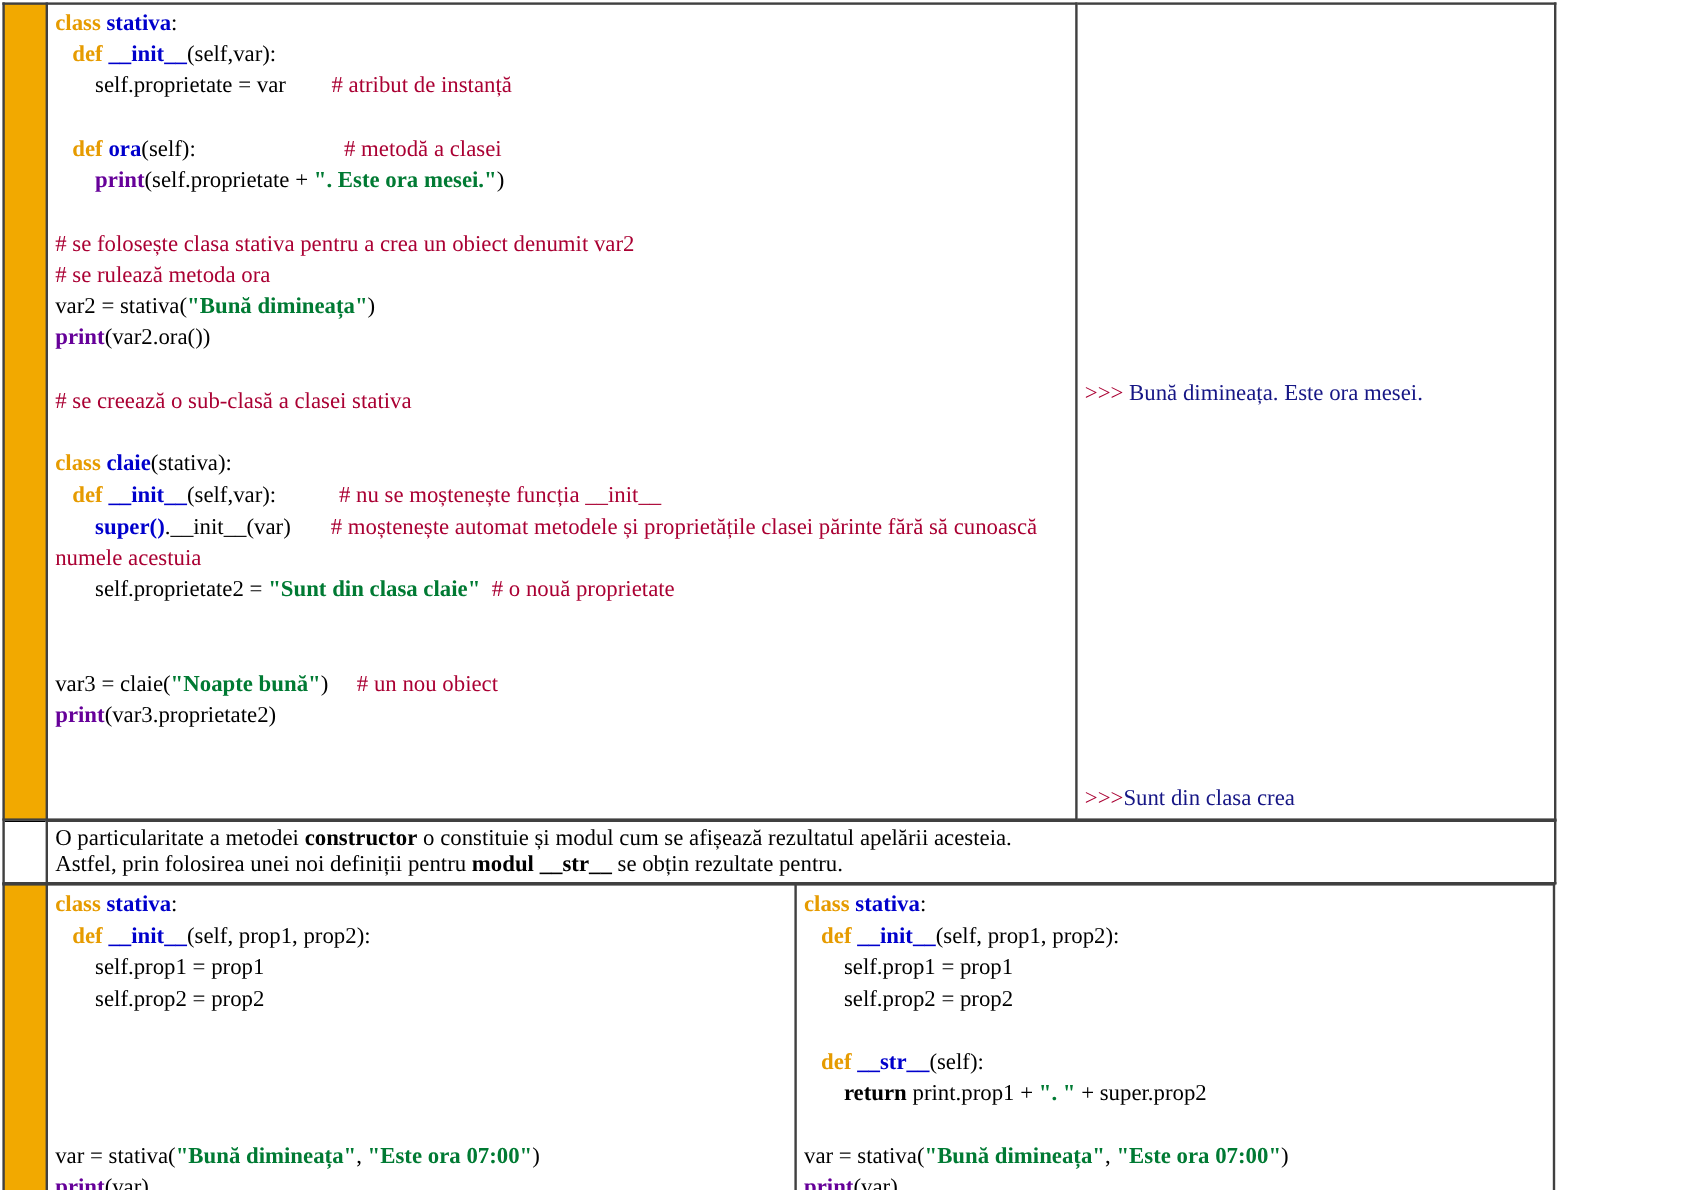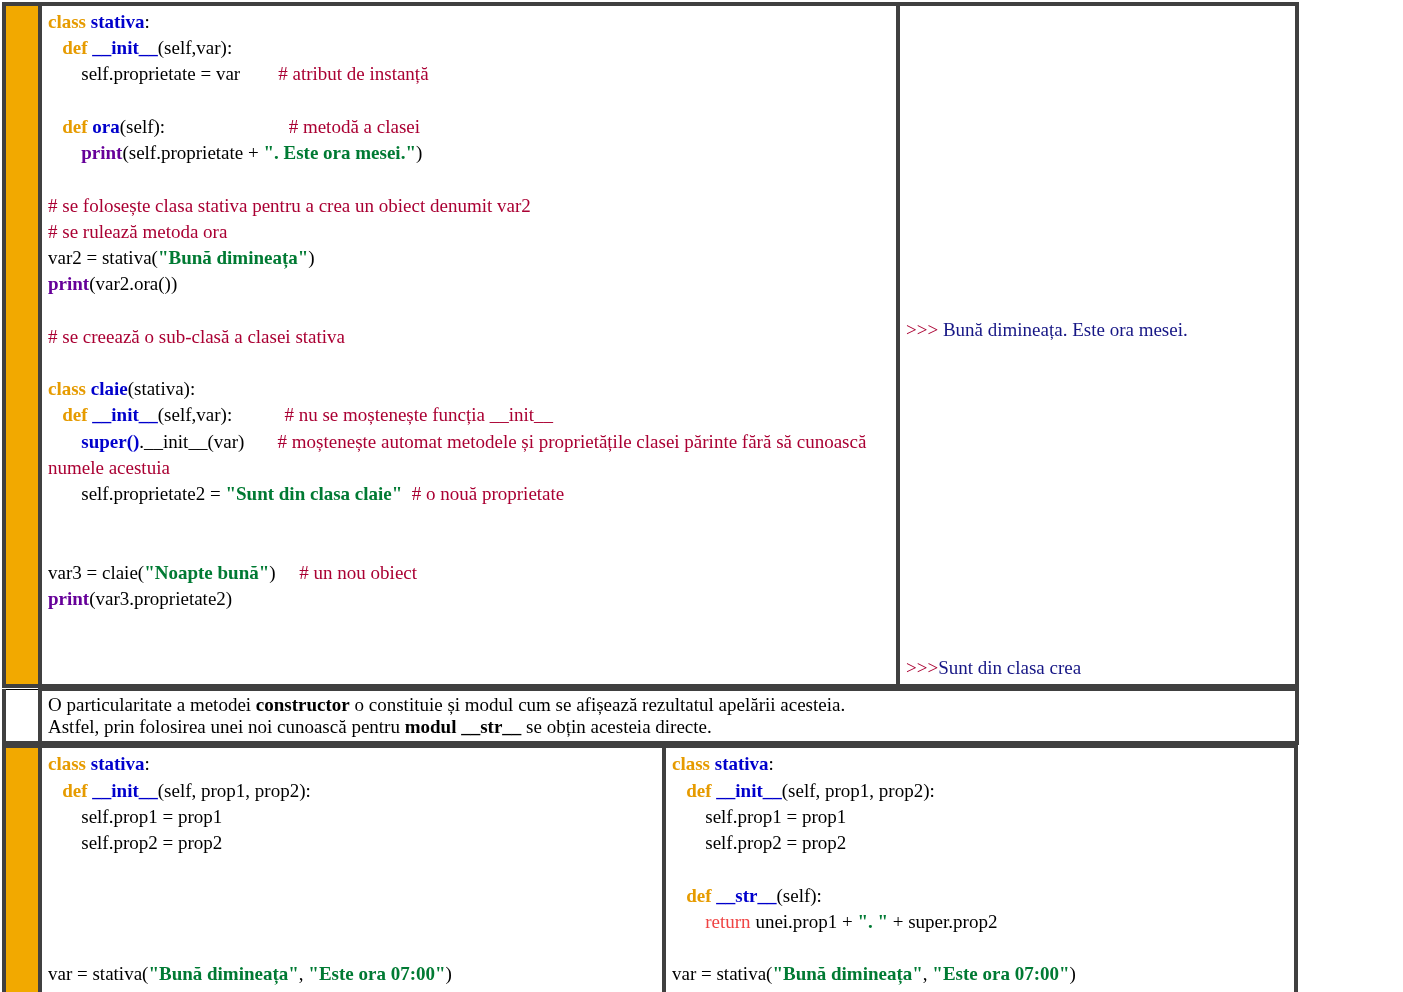--- a/index.html
+++ b/index.html
@@ -10,37 +10,37 @@
     background: #fff;
     color: #000;
   }
   table.outer {
     border-collapse: collapse;
     width: 1293px;
     margin: 2px;
     table-layout: fixed;
   }
   table.outer > tbody > tr > td {
-    border: 4px solid #404040;
+    border: 2px solid #404040;
     vertical-align: top;
     padding: 3px 6px 3px 6px;
   }
   col.marker { width: 36px; }
   col.codecol { width: 858px; }
   col.outcol  { width: 399px; }
   col.halfA   { width: 624px; }
   col.halfB   { width: 632px; }
 
   td.marker { background: #f2a900; }
   td.code   { line-height: 1.38; }
   td.output { line-height: 1.38; }
 
   .kw-class  { color:#e69b00; font-weight: bold; }
   .kw-def    { color:#e69b00; font-weight: bold; }
-  .kw-return { color:#ef4444; font-weight: normal; }
+  .kw-return { color:#000000; font-weight: bold; }
   .id-blue   { color:#0000cc; font-weight: bold; }
   .fn        { color:#660099; font-weight: bold; }
   .str       { color:#007a33; font-weight: bold; }
   .cmt       { color:#aa0033; }
   .out-prompt{ color:#aa0033; }
   .out-text  { color:#161685; }
 
   pre.code {
     margin: 0;
     font-family: inherit;
@@ -105,21 +105,21 @@
 <table class="outer" style="margin-top:-3px;">
 <colgroup>
       <col class="marker">
       <col style="width:1257px">
     </colgroup>
 <tbody>
 <tr>
   <td style="border-top:1px solid #000;"></td>
   <td class="text-row">
     <div><span>O particularitate a metodei </span><b>constructor</b><span> o constituie și modul cum se afișează rezultatul apelării acesteia.</span></div>
-    <div><span>Astfel, prin folosirea unei noi cunoască pentru </span><b>modul __str__</b><span> se obțin acesteia directe.</span></div>
+    <div><span>Astfel, prin folosirea unei noi definiții pentru </span><b>modul __str__</b><span> se obțin rezultate pentru.</span></div>
   </td>
 </tr>
 </tbody>
 </table>
 
 <table class="outer" style="margin-top:-3px;">
 <colgroup>
       <col class="marker">
       <col class="halfA">
       <col class="halfB">
@@ -141,20 +141,20 @@
 <span class="fn">print</span><span>(var)</span></pre>
   </td>
 
   <td class="code">
 <pre class="code"><span class="kw-class">class</span> <span class="id-blue">stativa</span><span>:</span>
    <span class="kw-def">def</span> <span class="id-blue">__init__</span><span>(self, prop1, prop2):</span>
        <span>self.prop1 = prop1</span>
        <span>self.prop2 = prop2</span>
 <span></span>
    <span class="kw-def">def</span> <span class="id-blue">__str__</span><span>(self):</span>
-       <span class="kw-return">return</span><span> unei.prop1 + </span><span class="str">". "</span><span> + super.prop2</span>
+       <span class="kw-return">return</span><span> print.prop1 + </span><span class="str">". "</span><span> + super.prop2</span>
 <span></span>
 <span>var = stativa(</span><span class="str">"Bună dimineața"</span><span>, </span><span class="str">"Este ora 07:00"</span><span>)</span>
 <span class="fn">print</span><span>(var)</span></pre>
   </td>
 </tr>
 </tbody>
 </table>
 
 </body></html>

